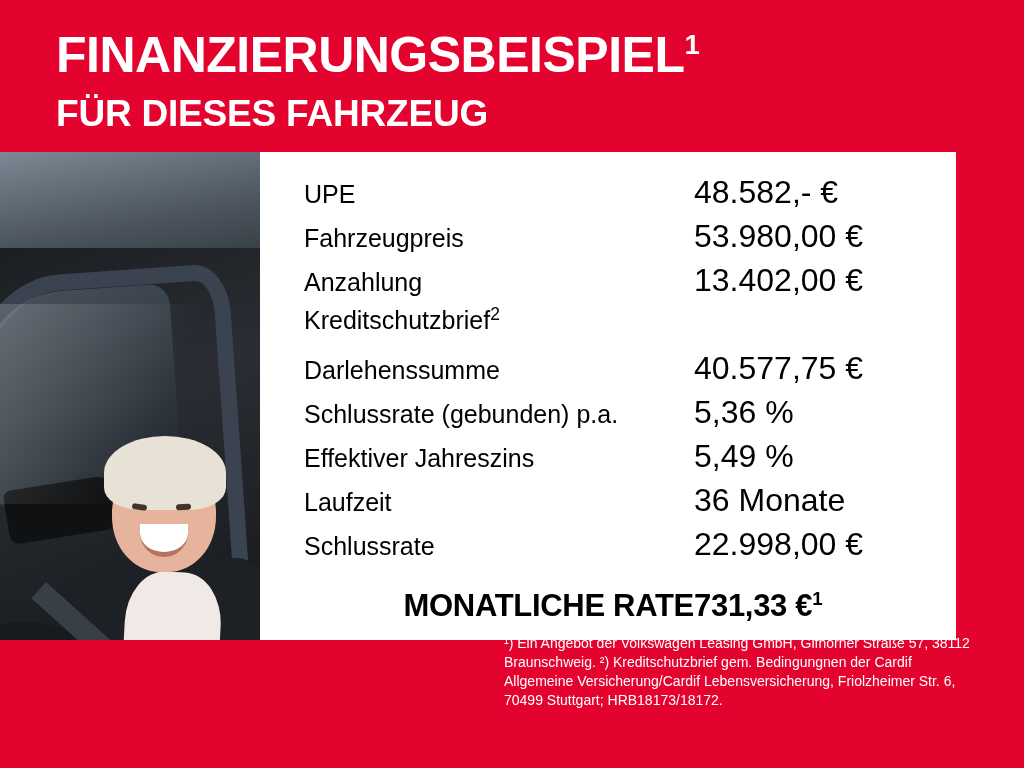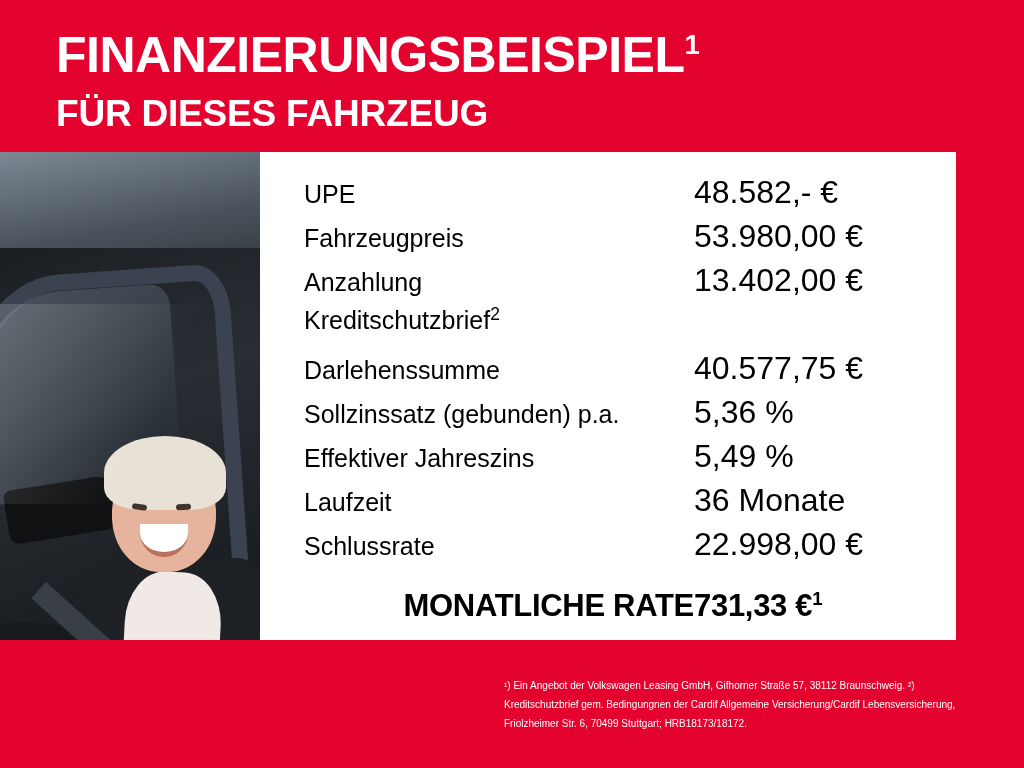--- a/index.html
+++ b/index.html
@@ -224,24 +224,24 @@
   .row.highlight .value sup {
     font-size: 0.6em;
     vertical-align: super;
     line-height: 0;
   }
 
   
   .footnote {
     position: absolute;
     left: 504px;
-    top: 676px;
+    top: 634px;
     width: 470px;
     color: #ffffff;
-    font-size: 10px;
+    font-size: 14px;
     line-height: 19px;
   }
   .footnote p { margin: 0; }
 </style>
 </head>
 <body>
 
 <div class="poster">
 
   <div class="header">
@@ -290,21 +290,21 @@
         <div class="label"><span>Kreditschutzbrief</span><sup>2</sup></div>
         <div class="value"></div>
       </div>
 
       <div class="row">
         <div class="label"><span>Darlehenssumme</span></div>
         <div class="value">40.577,75 €</div>
       </div>
 
       <div class="row">
-        <div class="label"><span>Sollzinssatz (gebunden) p.a.</span></div>
+        <div class="label"><span>Schlussrate (gebunden) p.a.</span></div>
         <div class="value">5,36 %</div>
       </div>
 
       <div class="row">
         <div class="label"><span>Effektiver Jahreszins</span></div>
         <div class="value">5,49 %</div>
       </div>
 
       <div class="row">
         <div class="label"><span>Laufzeit</span></div>

